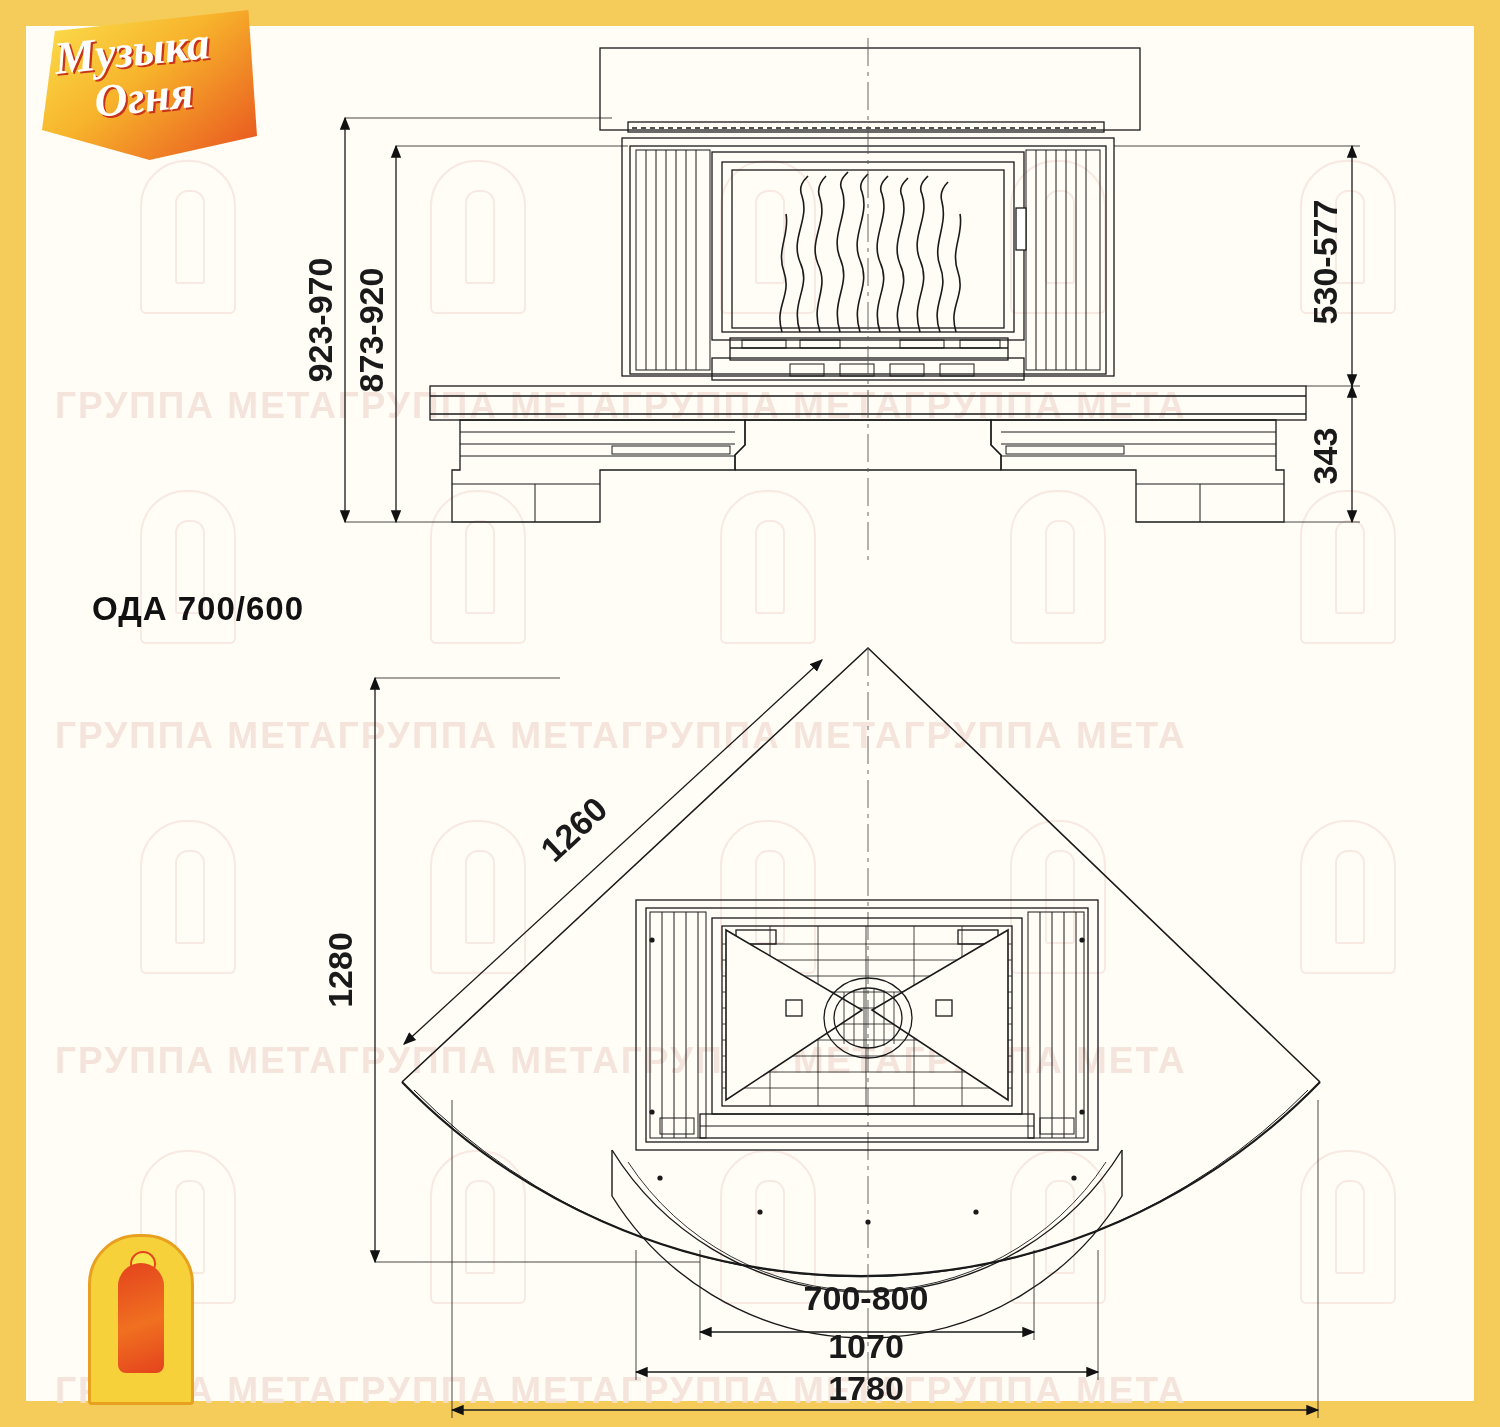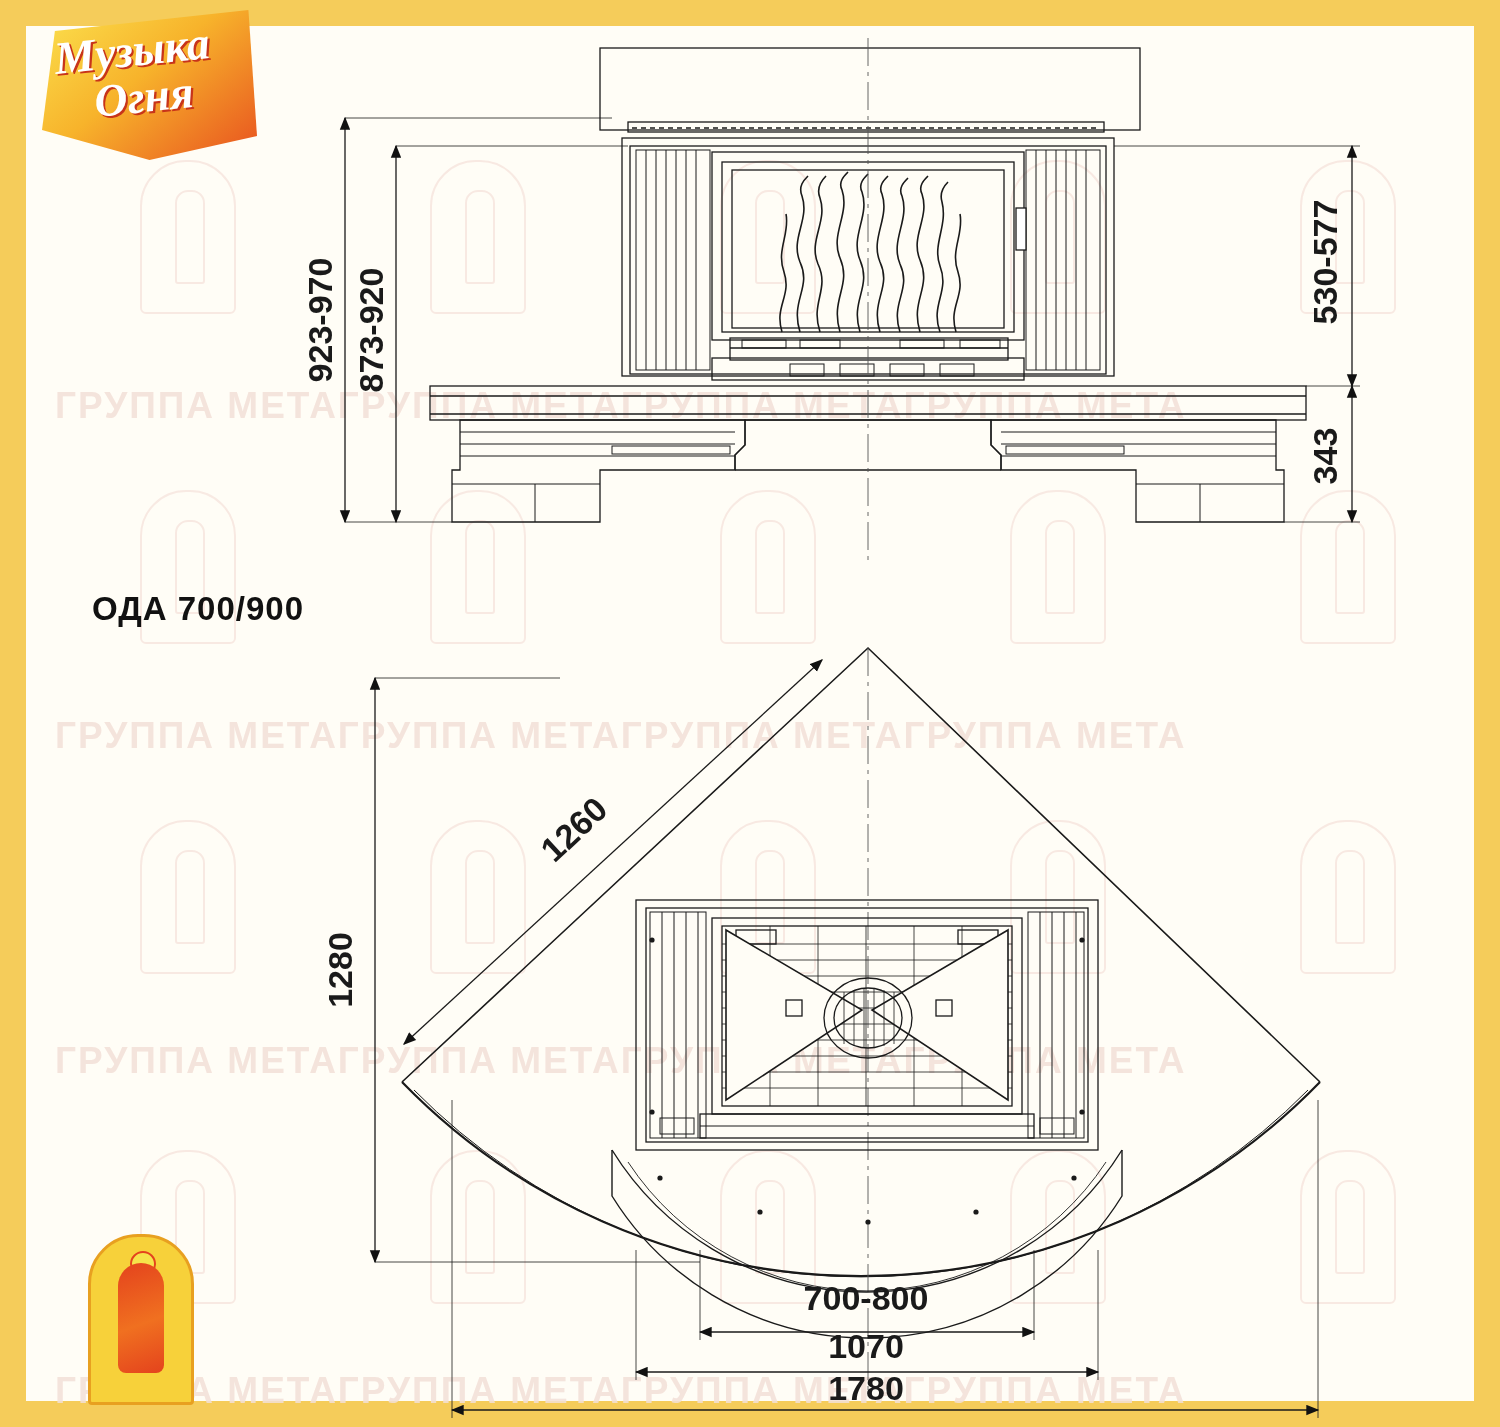--- a/index.html
+++ b/index.html
@@ -383,21 +383,21 @@
     <text class="dim" x="1337" y="456" font-size="34" transform="rotate(-90 1337 456)" text-anchor="middle">343</text>
 
     <text class="dim" x="582" y="838" font-size="34" transform="rotate(-43 582 838)" text-anchor="middle">1260</text>
     <text class="dim" x="352" y="970" font-size="34" transform="rotate(-90 352 970)" text-anchor="middle">1280</text>
 
     <text class="dim" x="866" y="1310" font-size="34" text-anchor="middle">700-800</text>
     <text class="dim" x="866" y="1358" font-size="34" text-anchor="middle">1070</text>
     <text class="dim" x="866" y="1400" font-size="34" text-anchor="middle">1780</text>
   </svg>
 
-  <div class="model-label" style="left:92px;top:590px;">ОДА 700/900</div>
+  <div class="model-label" style="left:92px;top:590px;">ОДА 700/600</div>
 
   <div class="logo">
     <div class="logo-bg"></div>
     <div class="logo-txt1">Музыка</div>
     <div class="logo-txt2">Огня</div>
   </div>
 
   <div class="emblem">
     <div class="head"></div>
     <div class="fig"></div>

